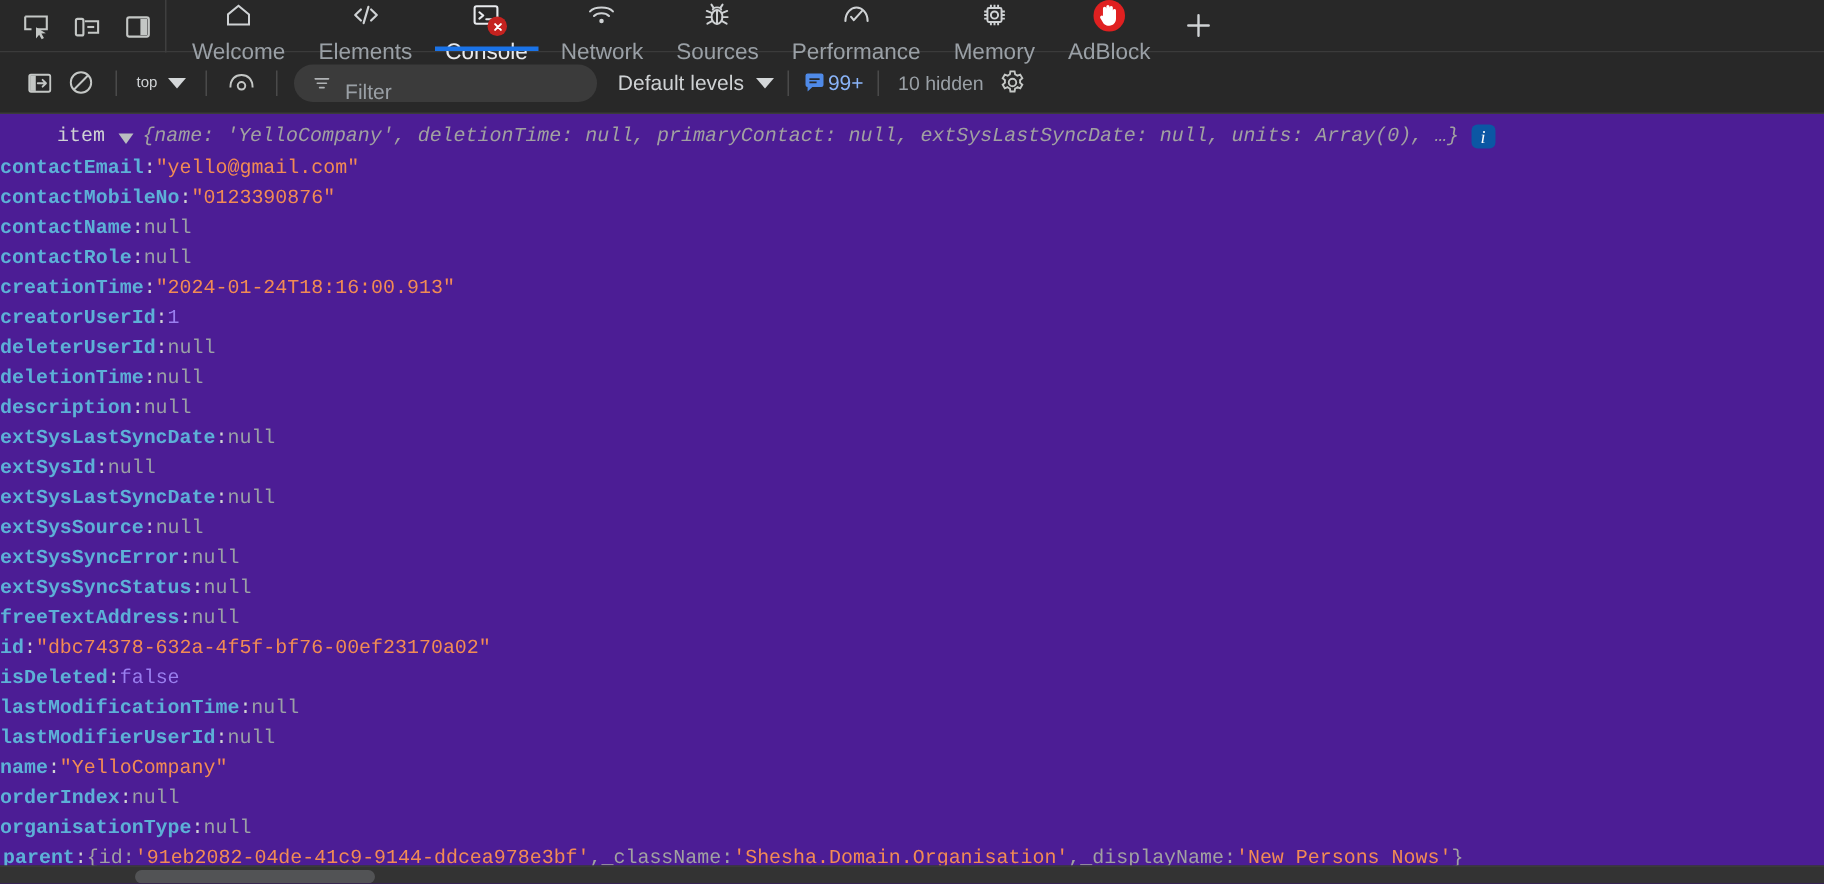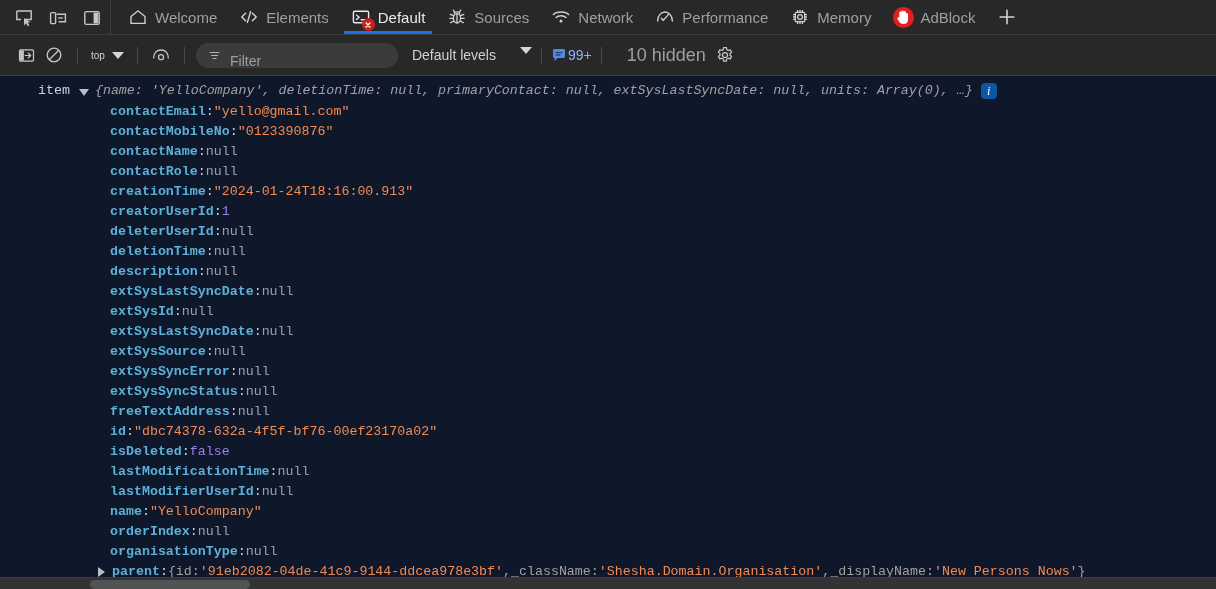--- a/index.html
+++ b/index.html
@@ -33,20 +33,21 @@
     min-width: 0;
   }
   .tab {
     display: flex; align-items: center; gap: 7px;
     padding: 0 11px;
     color: #9aa0a6;
     font-size: 15px;
     position: relative;
     white-space: nowrap;
     cursor: default;
+    flex-direction: column;
   }
   .tab .tlabel { line-height: 1; }
   .tab.active { color: #e8eaed; }
   .tab.active::after {
     content: "";
     position: absolute;
     left: 4px; right: 4px; bottom: 0;
     height: 3px;
     background: #1a73e8;
   }
@@ -113,41 +114,41 @@
   .filter-box input {
     background: transparent; border: 0; outline: none;
     color: #b7bbbe;
     font-family: "Liberation Sans", sans-serif;
     font-size: 14px;
     width: 100%;
     margin-top: 12px;
   }
   .filter-box input::placeholder { color: #9aa0a6; opacity: 1; }
   .levels {
-    display: flex; gap: 24px;
+    display: flex; align-items: center; gap: 8px;
     color: #cfd2d4;
     font-size: 14px;
     margin-left: 14px;
     cursor: default;
   }
   .msgcount {
     display: flex; align-items: center; gap: 1px;
     color: #8ab4f8;
     font-size: 14px;
     cursor: default;
   }
   .bubble { width: 16px; height: 16px; display: block; }
-  .hidden-count { color: #9aa0a6; font-size: 18px; margin-left: 16px; cursor: default; }
+  .hidden-count { color: #9aa0a6; font-size: 13px; margin-left: 4px; cursor: default; }
   .gear { width: 24px; height: 24px; display: flex; align-items: center; justify-content: center; margin-left: 7px; cursor: default; }
 
   
   .console {
     position: relative;
     height: 513px;
-    background: #0f172a;
+    background: #4c1d95;
     overflow: hidden;
     font-family: "Liberation Mono", monospace;
     font-size: 13.3px;
     line-height: 20px;
   }
   .msg-group { padding-top: 4px; }
   .msg-head {
     display: flex; align-items: center;
     padding-left: 38px;
     white-space: nowrap;
@@ -177,21 +178,21 @@
     border-radius: 4px;
     background: #0b57a4;
     color: #ffffff;
     font-family: "Liberation Serif", serif;
     font-size: 12px;
     font-style: italic;
     margin-left: 8px;
     flex: 0 0 auto;
     vertical-align: middle;
   }
-  .props { padding-left: 110px; }
+  .props { }
   .prow {
     height: 20px;
     white-space: nowrap;
     display: flex;
     align-items: center;
   }
   .prow.parent-row { padding-left: 0; margin-left: -12px; }
   .pname { color: #5db0d7; font-weight: bold; }
   .pname-obj { color: #5db0d7; font-weight: bold; font-family: Liberation Mono, monospace; }
   .punc { color: #cfd2d4; }
@@ -277,46 +278,46 @@
           <rect x="2.4" y="4.2" width="15.2" height="11.6" rx="1.3"></rect>
           <path d="M5.6 8.2 L8.2 10.3 L5.6 12.4" stroke-linecap="round" stroke-linejoin="round"></path>
           <path d="M10.2 12.8 H13.6" stroke-linecap="round"></path>
         </svg>
         <span class="err-badge">
           <svg viewBox="0 0 10 10" stroke="#ffffff" stroke-width="1.7" stroke-linecap="round">
             <path d="M2.6 2.6 L7.4 7.4 M7.4 2.6 L2.6 7.4"></path>
           </svg>
         </span>
       </span>
-      <span class="tlabel">Default</span>
+      <span class="tlabel">Console</span>
+    </div>
+
+    <div class="tab">
+      <span class="ticon">
+        <svg viewBox="0 0 20 20" fill="none" stroke="#cfd2d4" stroke-width="1.4" stroke-linecap="round">
+          <path d="M2.4 7.6 C5.6 4.2 14.4 4.2 17.6 7.6"></path>
+          <path d="M5 10.6 C7.4 8.2 12.6 8.2 15 10.6"></path>
+          <circle cx="10" cy="14" r="1.5" fill="#cfd2d4" stroke="none"></circle>
+        </svg>
+      </span>
+      <span class="tlabel">Network</span>
     </div>
 
     <div class="tab">
       <span class="ticon">
         <svg viewBox="0 0 20 20" fill="none" stroke="#cfd2d4" stroke-width="1.3" stroke-linecap="round">
           <ellipse cx="10" cy="11.3" rx="3.6" ry="4.7"></ellipse>
           <path d="M7.2 6.4 C7.6 4.4 12.4 4.4 12.8 6.4"></path>
           <path d="M7.6 5.1 L6.3 3.1 M12.4 5.1 L13.7 3.1"></path>
           <path d="M6.4 8.6 L3.2 7.3 M6.4 11.4 L2.9 11.4 M6.6 14.1 L3.6 15.8"></path>
           <path d="M13.6 8.6 L16.8 7.3 M13.6 11.4 L17.1 11.4 M13.4 14.1 L16.4 15.8"></path>
           <path d="M10 7 L10 15.6"></path>
         </svg>
       </span>
       <span class="tlabel">Sources</span>
-    </div>
-
-    <div class="tab">
-      <span class="ticon">
-        <svg viewBox="0 0 20 20" fill="none" stroke="#cfd2d4" stroke-width="1.4" stroke-linecap="round">
-          <path d="M2.4 7.6 C5.6 4.2 14.4 4.2 17.6 7.6"></path>
-          <path d="M5 10.6 C7.4 8.2 12.6 8.2 15 10.6"></path>
-          <circle cx="10" cy="14" r="1.5" fill="#cfd2d4" stroke="none"></circle>
-        </svg>
-      </span>
-      <span class="tlabel">Network</span>
     </div>
 
     <div class="tab">
       <span class="ticon">
         <svg viewBox="0 0 20 20" fill="none" stroke="#cfd2d4" stroke-width="1.4" stroke-linecap="round" stroke-linejoin="round">
           <path d="M2.6 14 C2.6 8.4 6.4 5 10 5 C13.6 5 17.4 8.4 17.4 14"></path>
           <path d="M13.6 7.4 L8.2 13.4 L6.4 11.2"></path>
         </svg>
       </span>
       <span class="tlabel">Performance</span>

